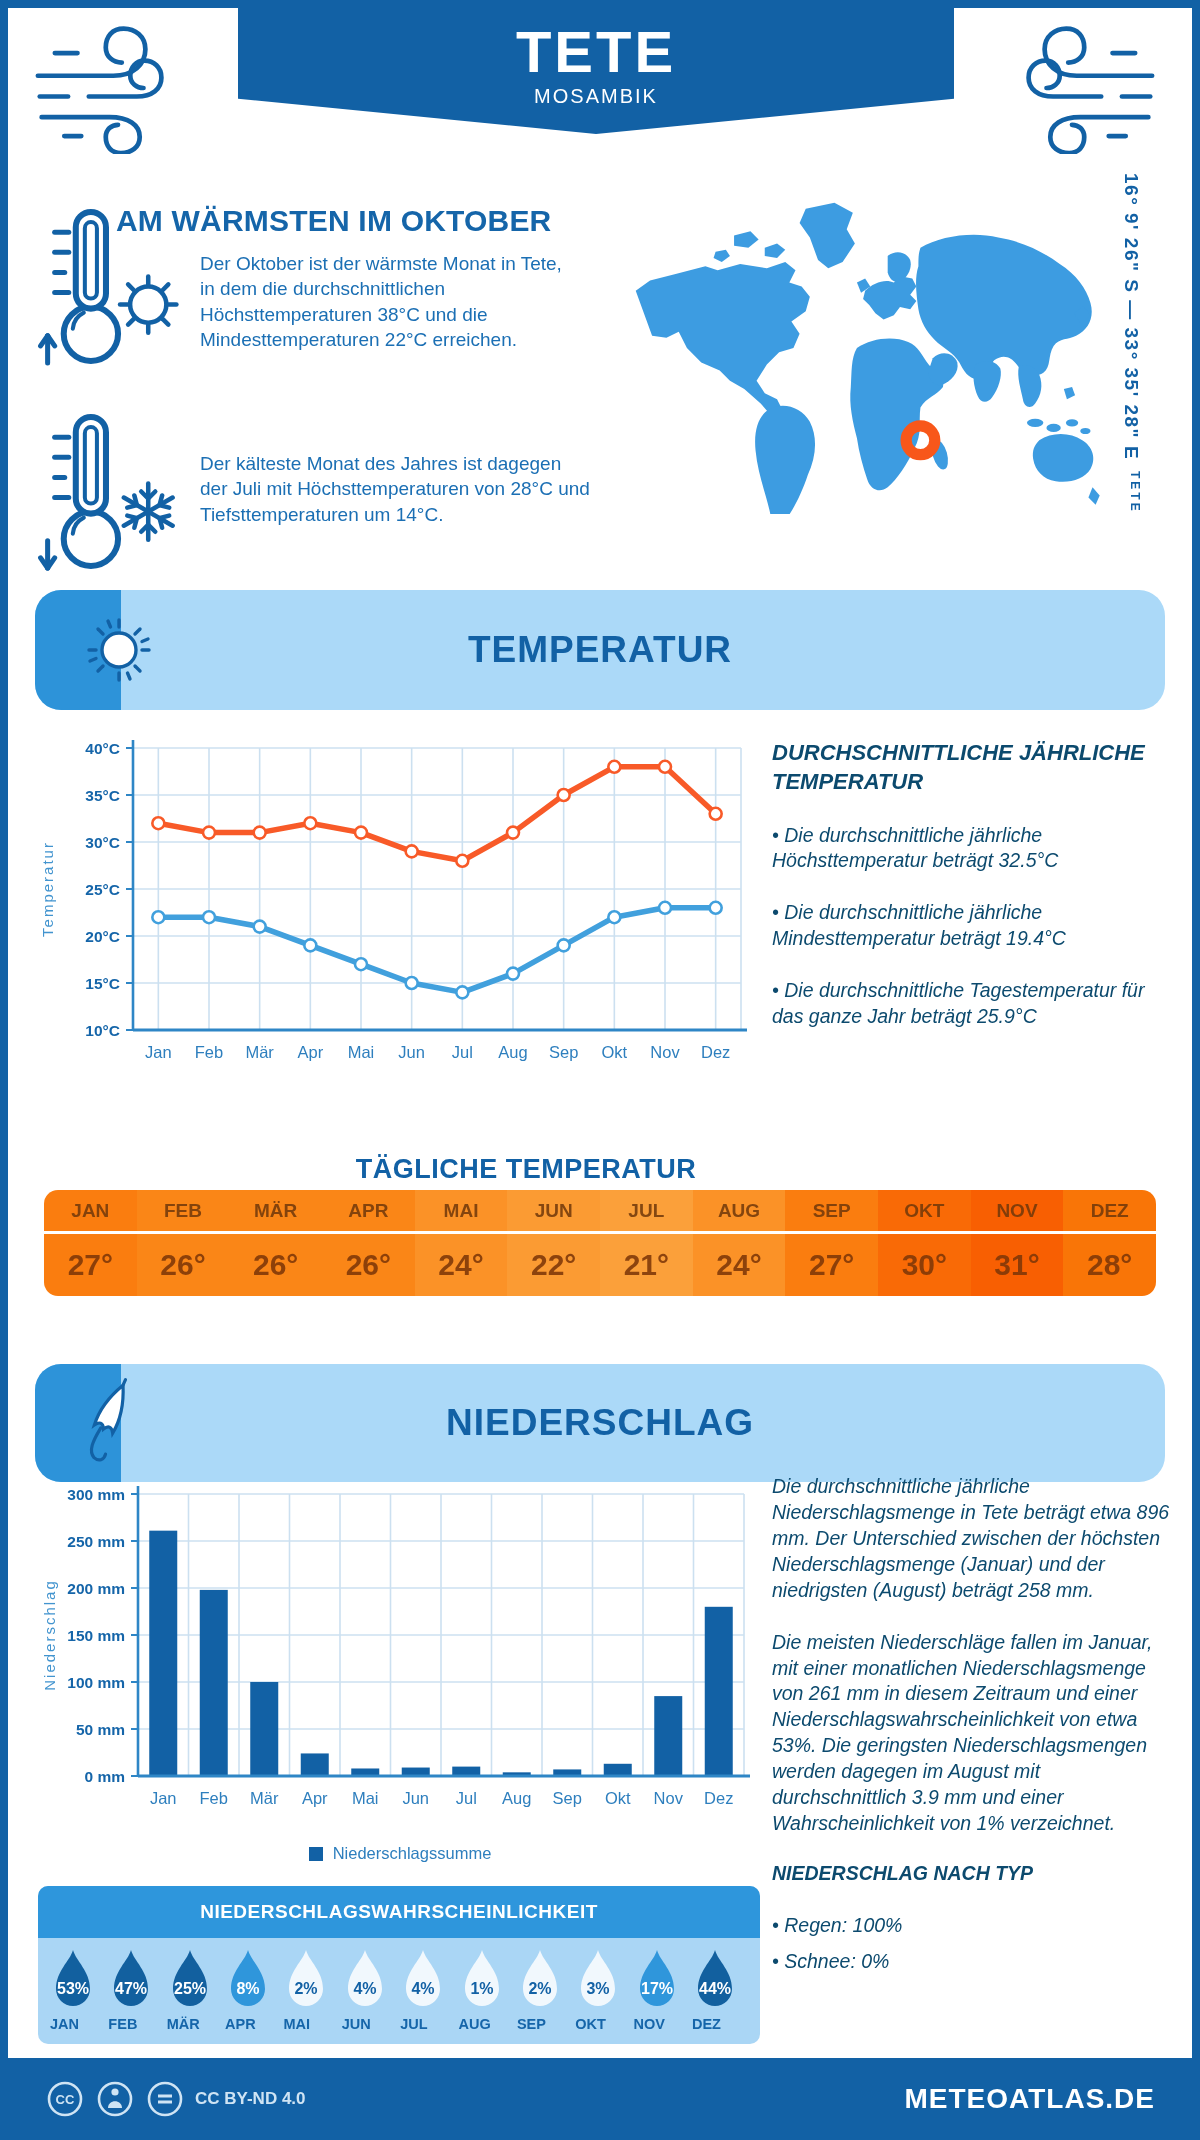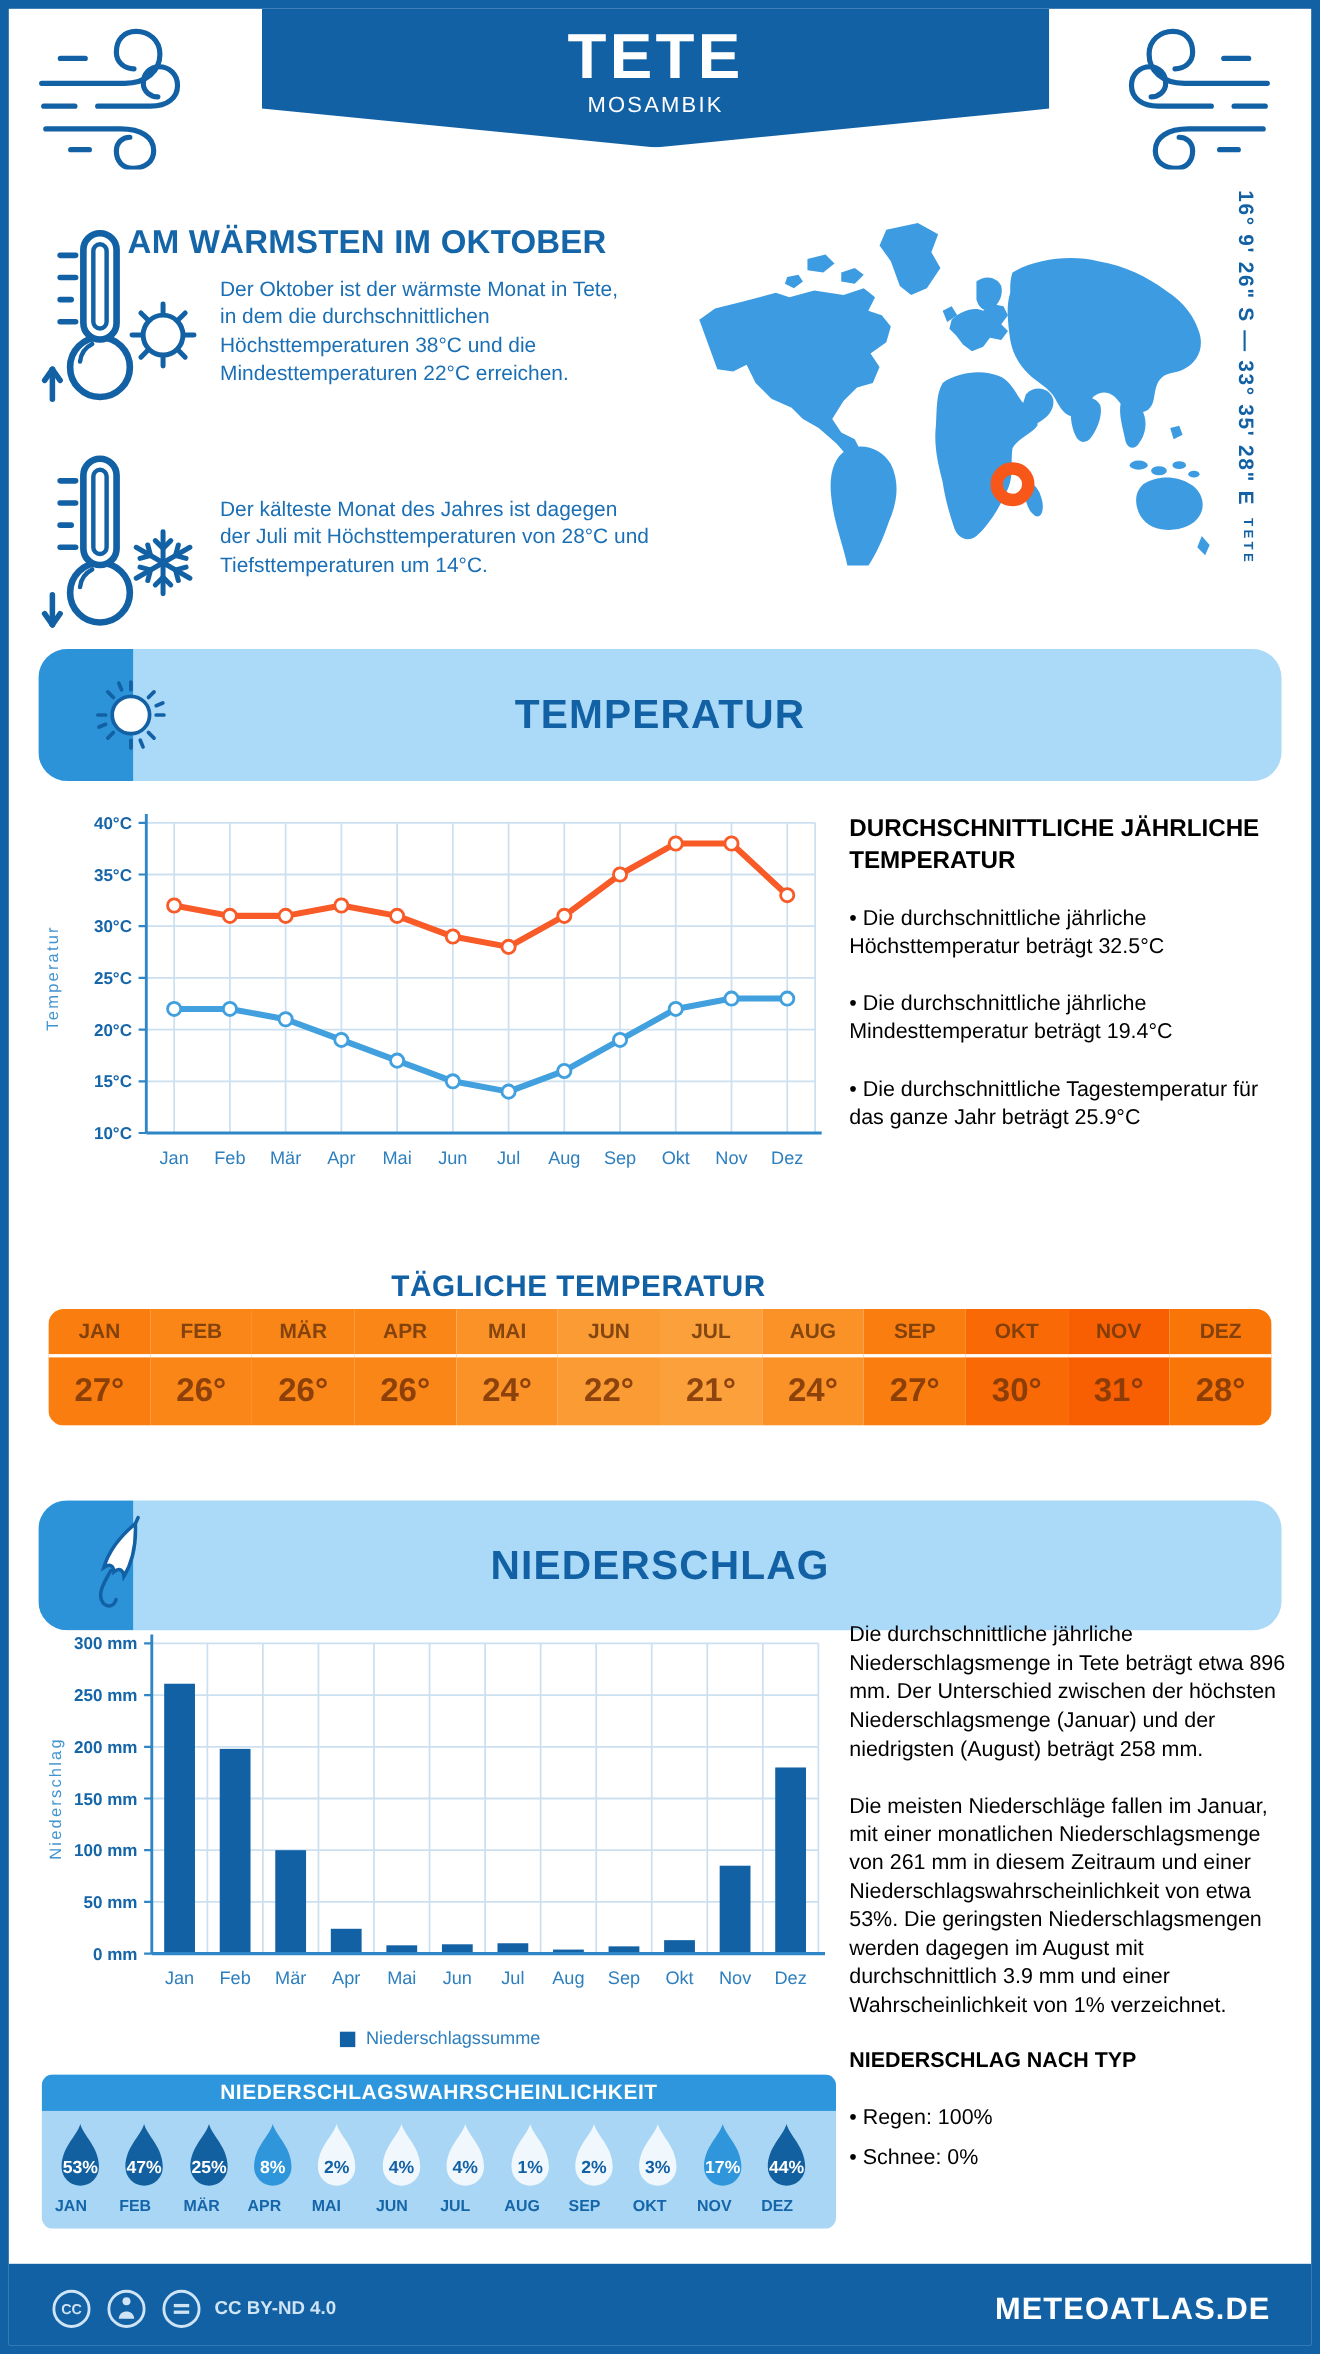--- a/index.html
+++ b/index.html
@@ -26,32 +26,32 @@
                   font-size:37px;font-weight:bold;color:#1261A5;letter-spacing:1px;}
   .capicon{position:absolute;left:46px;top:22px;}
   
   svg text{font-family:"Liberation Sans",sans-serif;}
   .legend{display:flex;justify-content:center;gap:46px;align-items:center;}
   .legend-item{display:flex;align-items:center;gap:10px;}
   .legend-label{font-size:16.5px;color:#2E7FBE;}
   .lsq{width:14px;height:14px;background:#1261A5;display:inline-block;}
   
   .rcol-head{font-size:21.5px;font-weight:bold;color:#1565A9;line-height:1.25;margin:0 0 8px 0;}
-  .rcol p{font-size:19.5px;line-height:1.33;color:#000000;margin:0 0 26px 0;}
+  .rcol p{font-size:19.5px;line-height:1.33;color:#0c4a6e;margin:0 0 26px 0;font-style:italic;}
   .rcol p.tight{margin:0 0 10px 0;}
   
   .daily-head{font-size:27px;font-weight:bold;color:#1261A5;text-align:center;letter-spacing:.5px;}
   .month-table{display:grid;grid-template-columns:repeat(12,1fr);width:1112px;border-radius:14px;overflow:hidden;}
   .mhead{height:41px;display:flex;align-items:center;justify-content:center;font-size:19px;font-weight:bold;
          color:rgba(110,55,10,.85);border-bottom:3px solid #fff;}
   .mval{height:62px;display:flex;align-items:center;justify-content:center;font-size:30px;font-weight:bold;
         color:rgba(125,55,8,.88);}
   
   .dropband{width:722px;background:#AAD6F5;border-radius:10px;overflow:hidden;}
-  .dropstrip{height:33px;background:#2E96DC;color:#fff;font-weight:bold;font-size:19px;letter-spacing:.5px;
+  .dropstrip{height:52px;background:#2E96DC;color:#fff;font-weight:bold;font-size:19px;letter-spacing:.5px;
              display:flex;align-items:center;justify-content:center;}
   .drops{display:flex;justify-content:space-between;padding:10px 12px 12px 12px;}
   .drop-col{width:56px;text-align:left;}
   .drop-month{font-size:14.5px;font-weight:bold;color:#1565A9;margin-top:4px;}
   
   .footer{left:-8px;right:-8px;bottom:-8px;height:82px;background:#1261A5;display:flex;align-items:center;
           justify-content:space-between;padding:15px 45px;box-sizing:border-box;}
   .lic{display:flex;align-items:center;gap:10px;color:#CFE4F4;font-weight:bold;font-size:17px;}
   .site{color:#fff;font-weight:bold;font-size:28px;letter-spacing:1px;}
 </style>

